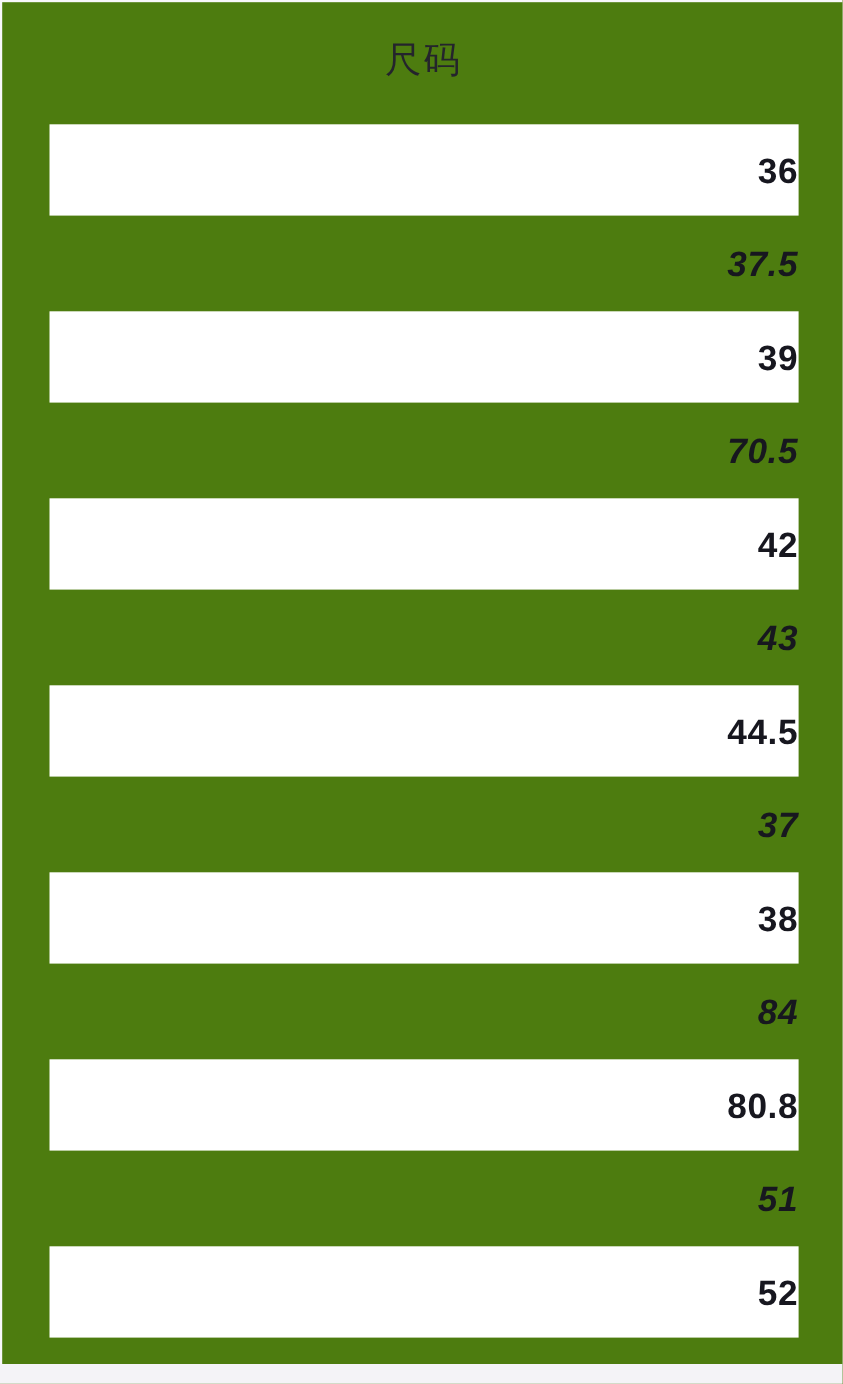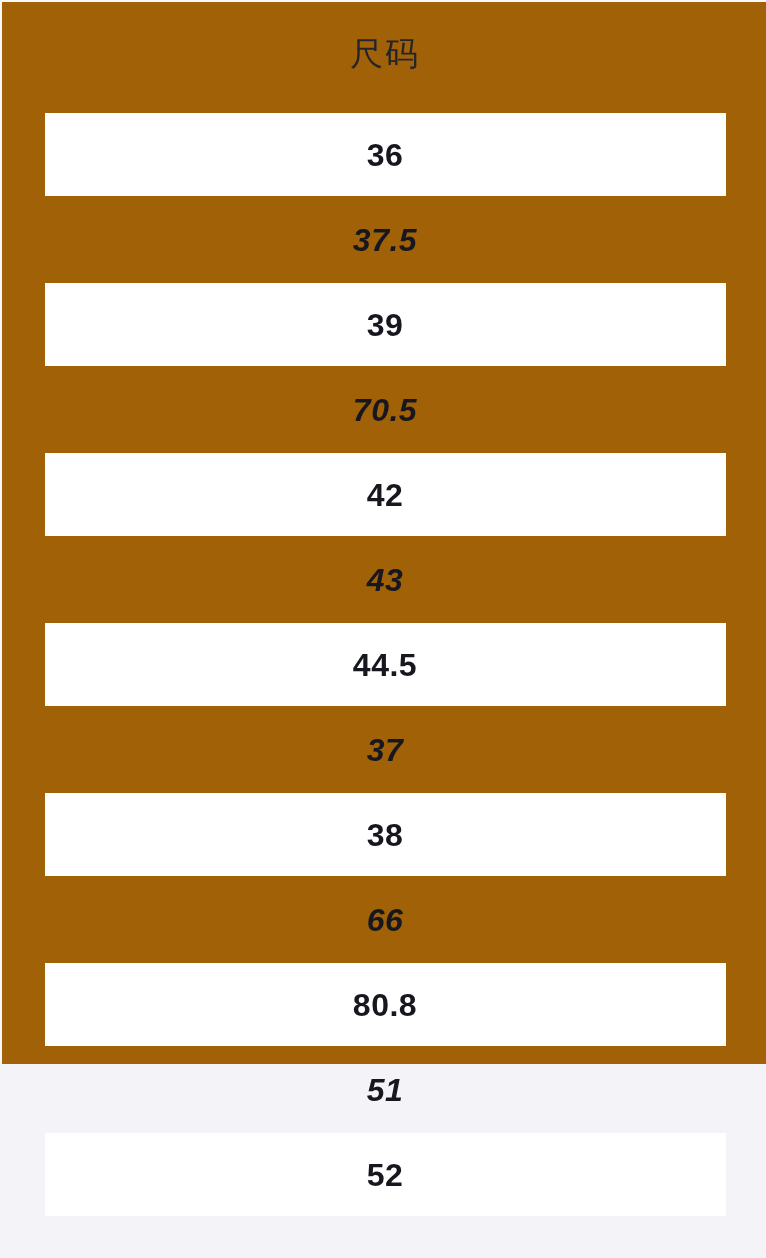--- a/index.html
+++ b/index.html
@@ -10,22 +10,22 @@
     width: 766px;
     height: 1258px;
     background: #f4f3f7;
     font-family: "Liberation Sans", "DejaVu Sans", sans-serif;
     -webkit-font-smoothing: antialiased;
     overflow: hidden;
   }
   .page {
     position: relative;
     width: 766px;
-    height: 1064px;
-    background: #a16207;
+    height: 1240px;
+    background: #4d7c0f;
     box-sizing: border-box;
     border-top: 2px solid #f8f7fa;
     border-left: 2px solid #f8f7fa;
   }
   .table-wrap {
     position: absolute;
     top: 0;
     left: 0;
     width: 766px;
   }
@@ -50,21 +50,21 @@
     display: flex;
     align-items: center;
     justify-content: center;
     box-sizing: border-box;
   }
   .size-row .cell {
     width: 681px;
     height: 83px;
     display: flex;
     align-items: center;
-    justify-content: center;
+    justify-content: flex-end;
     box-sizing: border-box;
   }
   .size-row.odd .cell {
     background: #ffffff;
   }
   .size-row.even .cell {
     background: transparent;
     font-style: italic;
   }
   .size-row .value {
@@ -124,21 +124,21 @@
           <span class="value">37</span>
         </div>
       </div>
       <div class="size-row odd">
         <div class="cell">
           <span class="value">38</span>
         </div>
       </div>
       <div class="size-row even">
         <div class="cell">
-          <span class="value">66</span>
+          <span class="value">84</span>
         </div>
       </div>
       <div class="size-row odd">
         <div class="cell">
           <span class="value">80.8</span>
         </div>
       </div>
       <div class="size-row even">
         <div class="cell">
           <span class="value">51</span>

